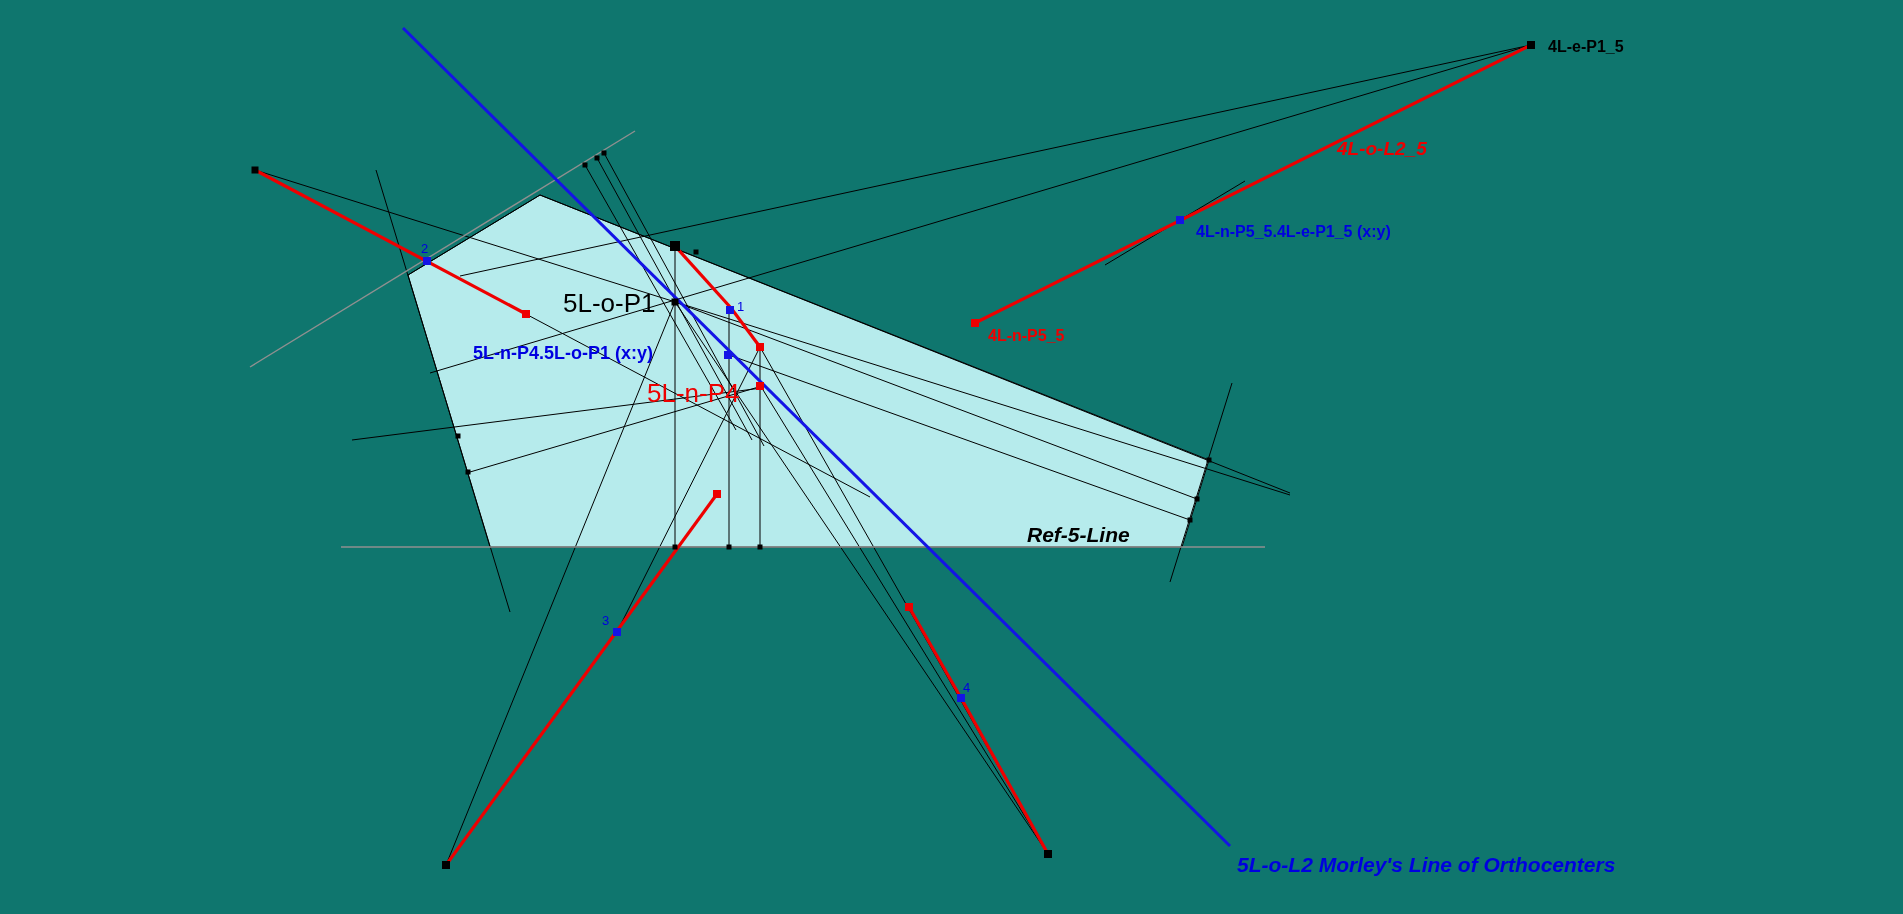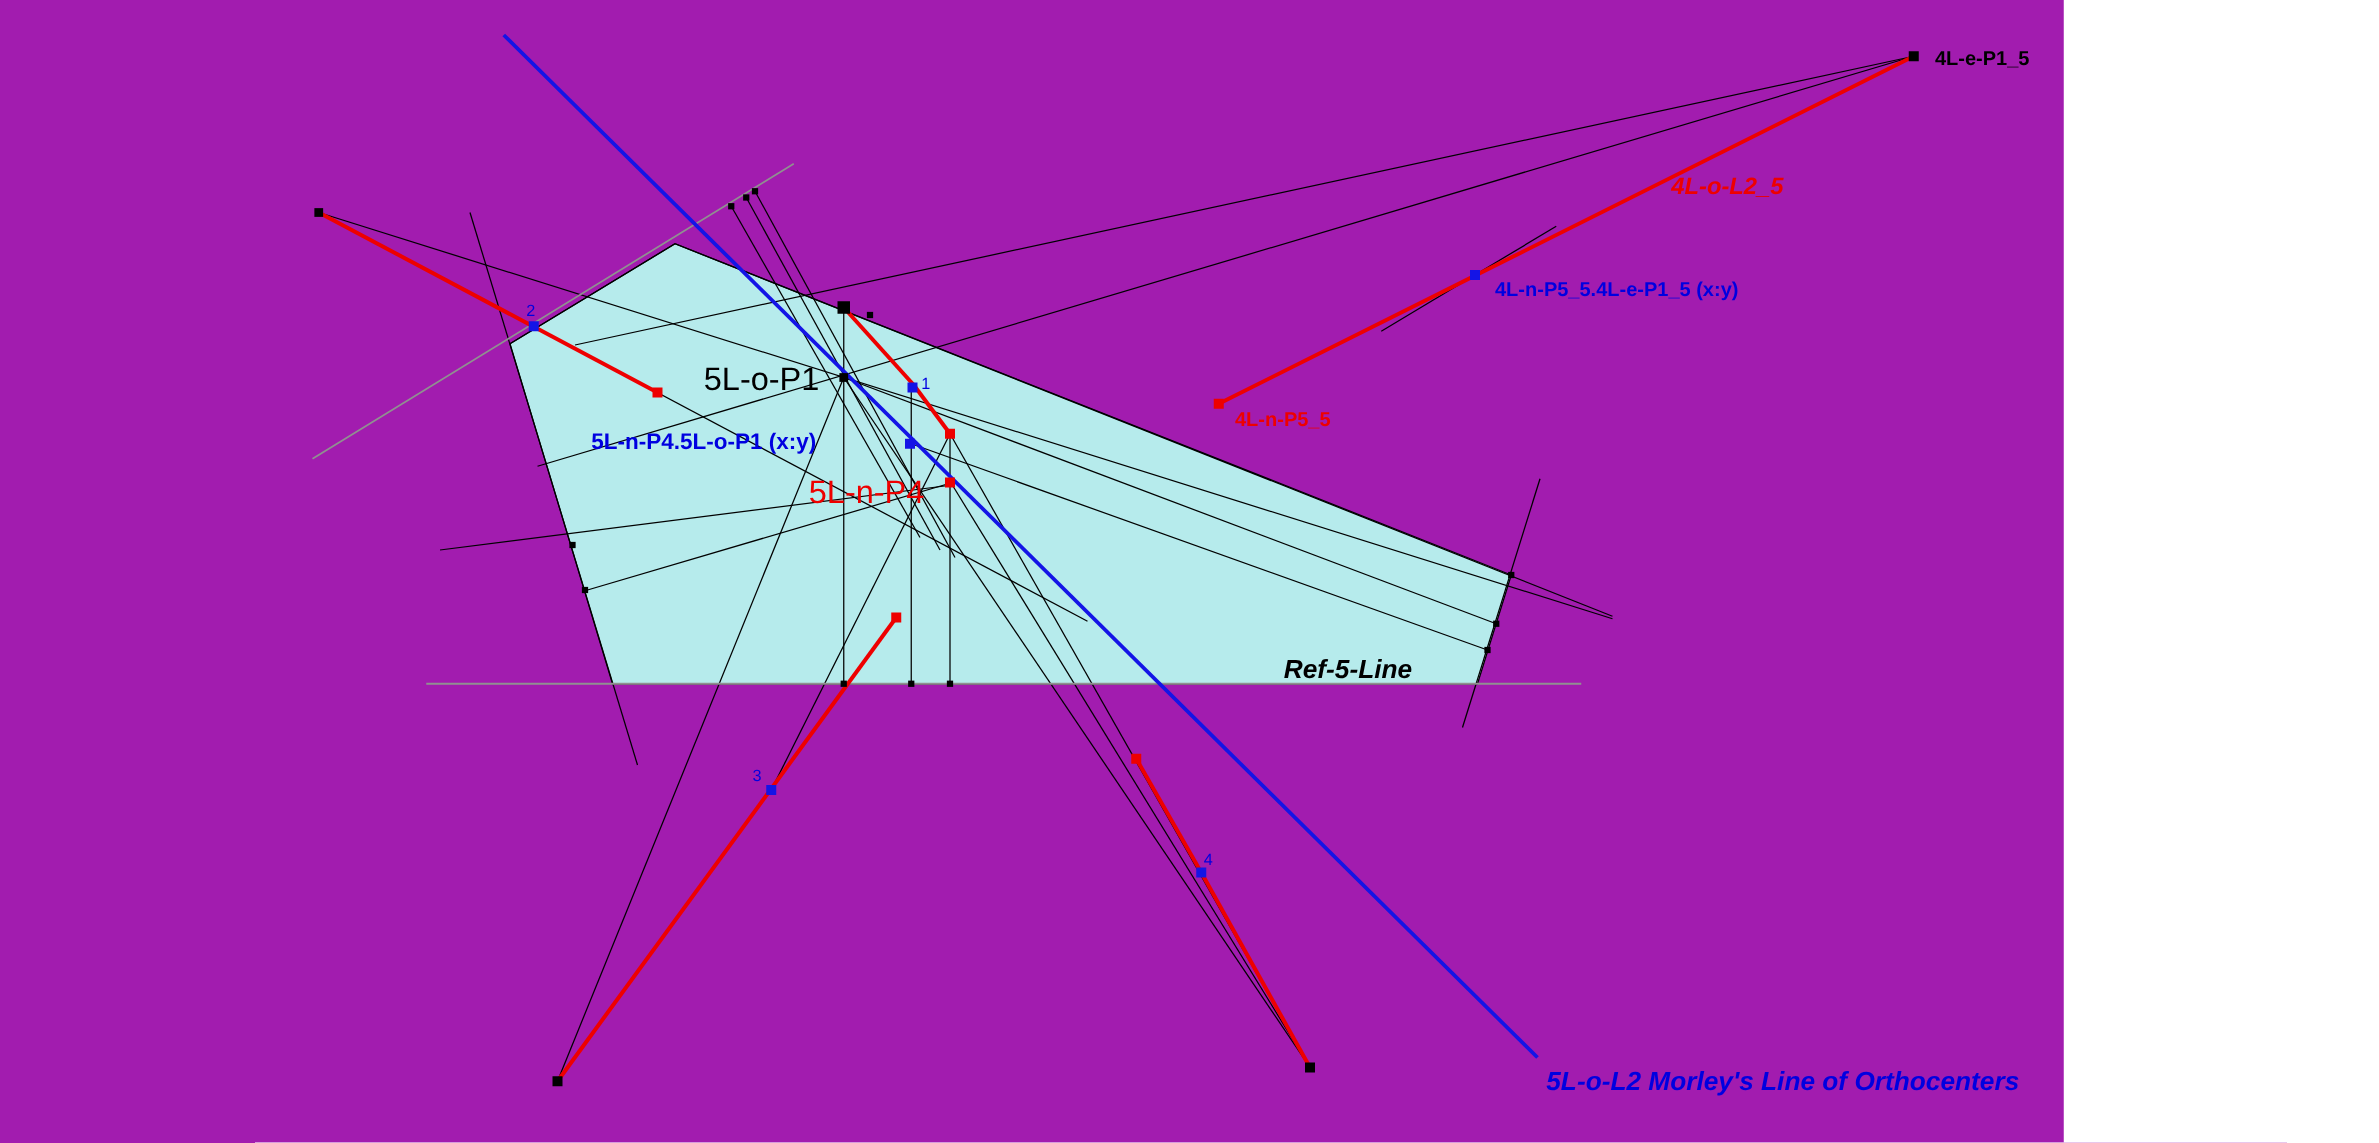--- a/index.html
+++ b/index.html
@@ -1,16 +1,16 @@
 <!DOCTYPE html>
 <html><head>
 <meta charset="utf-8">
 <style>
   html,body{margin:0;padding:0;background:#ffffff;}
-  #stage{position:relative;width:1651px;height:914px;background:#a21caf;overflow:hidden;
+  #stage{position:relative;width:1903px;height:914px;background:#0f766e;overflow:hidden;
          font-family:"Liberation Sans", sans-serif;text-align:right;}
   svg{position:absolute;left:0;top:0;}
   text{font-family:"Liberation Sans", sans-serif;}
 </style>
 </head>
 <body>
 
 <div id="stage">
   <svg id="construction-canvas" xmlns="http://www.w3.org/2000/svg" width="1903" height="914" viewBox="0 0 1903 914">
       <polygon points="408,275 540,195 1209,460 1182,547 490,547" fill="#b6ebec" stroke="#000000" stroke-width="1"></polygon>

